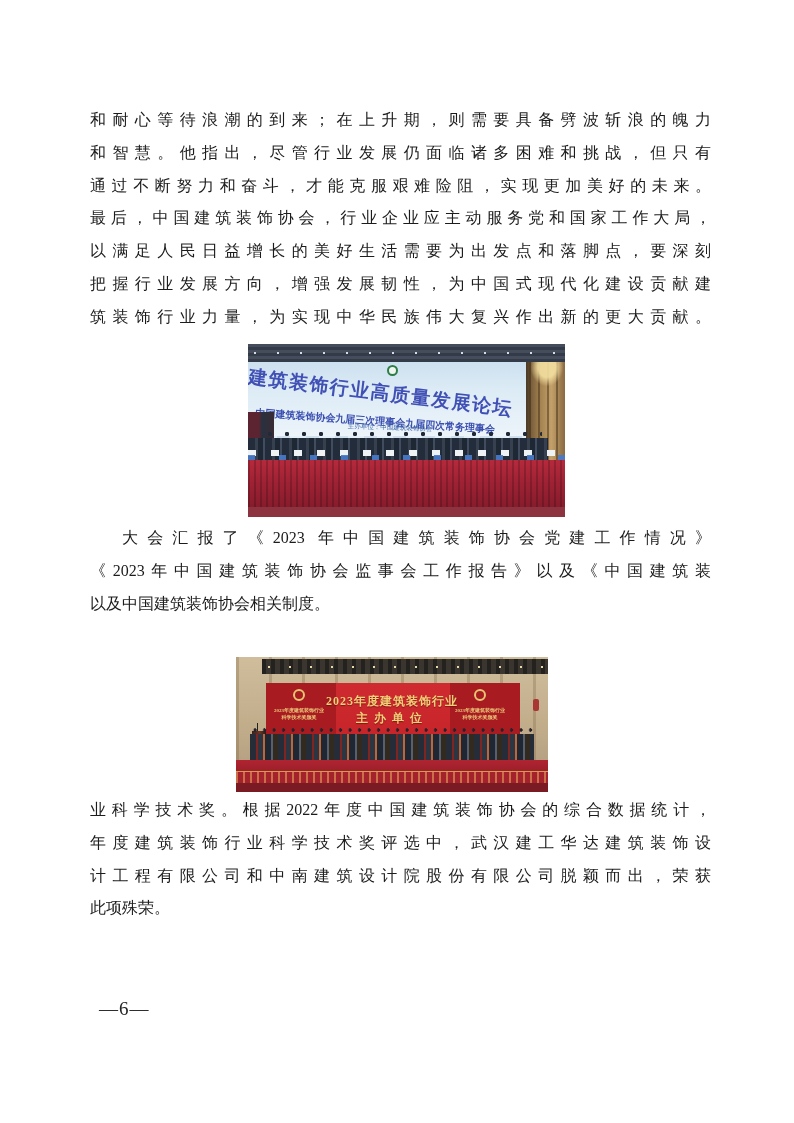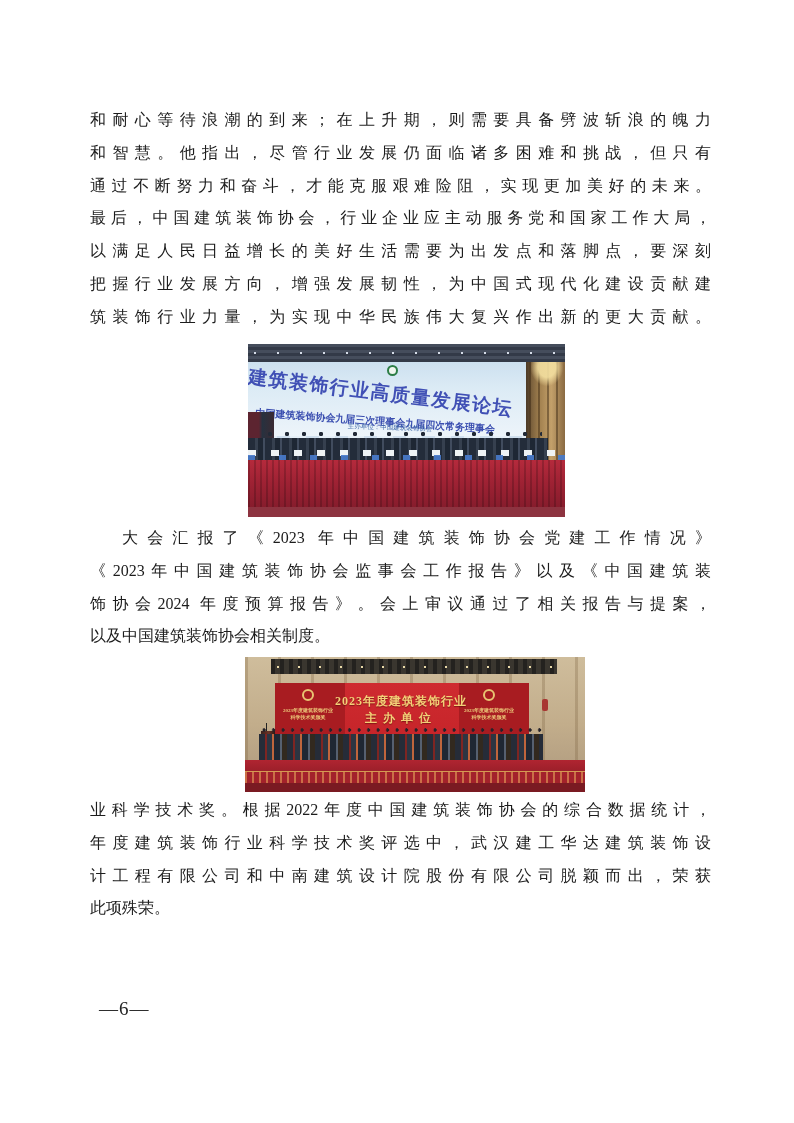--- a/index.html
+++ b/index.html
@@ -60,21 +60,21 @@
     background:repeating-linear-gradient(90deg,rgba(72,122,202,.92) 0 7px,rgba(0,0,0,0) 7px 31px);}
   .p1-table{left:0;top:116px;width:100%;height:47px;
     background-image:
       repeating-linear-gradient(90deg,rgba(0,0,0,.18) 0 2px,rgba(0,0,0,0) 2px 6px),
       linear-gradient(180deg,#b52a3c 0,#a02234 45%,#871c2c 100%);}
   .p1-floor{left:0;top:163px;width:100%;height:10px;background-color:#8d3340;
     background-image:radial-gradient(circle 1px at 5px 5px,rgba(255,195,195,.4) 50%,rgba(0,0,0,0) 60%);
     background-size:17px 9px;}
 
   
-  .photo2{left:245px;top:657px;width:340px;height:135px;background:#c2ad8b;}
+  .photo2{left:236px;top:657px;width:312px;height:135px;background:#c2ad8b;}
   .p2-wall{left:0;top:0;width:100%;height:113px;
     background-image:
       repeating-linear-gradient(90deg,rgba(118,92,58,.28) 0 3px,rgba(0,0,0,0) 3px 33px),
       linear-gradient(180deg,#cfbd9c 0,#c2ad8b 60%,#b39e81 100%);}
   .p2-ceiling{left:26px;top:2px;width:286px;height:15px;background-color:#2e2b27;
     background-image:
       radial-gradient(circle 1.6px at 7px 8px,#e9d9a8 52%,rgba(0,0,0,0) 60%),
       repeating-linear-gradient(90deg,#24221f 0 4px,#3a362f 4px 9px);
     background-size:21px 15px,auto;background-repeat:repeat-x,repeat;}
   .p2-sconce{left:297px;top:42px;width:6px;height:12px;background:#a83632;border-radius:2px;}
@@ -135,21 +135,20 @@
     <div class="p1-torsos"></div>
     <div class="p1-cups"></div>
     <div class="p1-cards"></div>
     <div class="p1-table"></div>
     <div class="p1-floor"></div>
   </div>
 
   <div class="para para-2">
     <div class="line fill indent">大会汇报了《2023 年中国建筑装饰协会党建工作情况》</div>
     <div class="line fill">《2023年中国建筑装饰协会监事会工作报告》以及《中国建筑装</div>
-    <div class="line fill">饰协会2024 年度预算报告》。会上审议通过了相关报告与提案，</div>
     <div class="line">以及中国建筑装饰协会相关制度。</div>
   </div>
 
   <div class="photo photo2">
     <div class="p2-wall"></div>
     <div class="p2-ceiling"></div>
     <div class="p2-sconce"></div>
     <div class="p2-backdrop"></div>
     <div class="p2-center"></div>
     <div class="p2-logo-l"></div>

